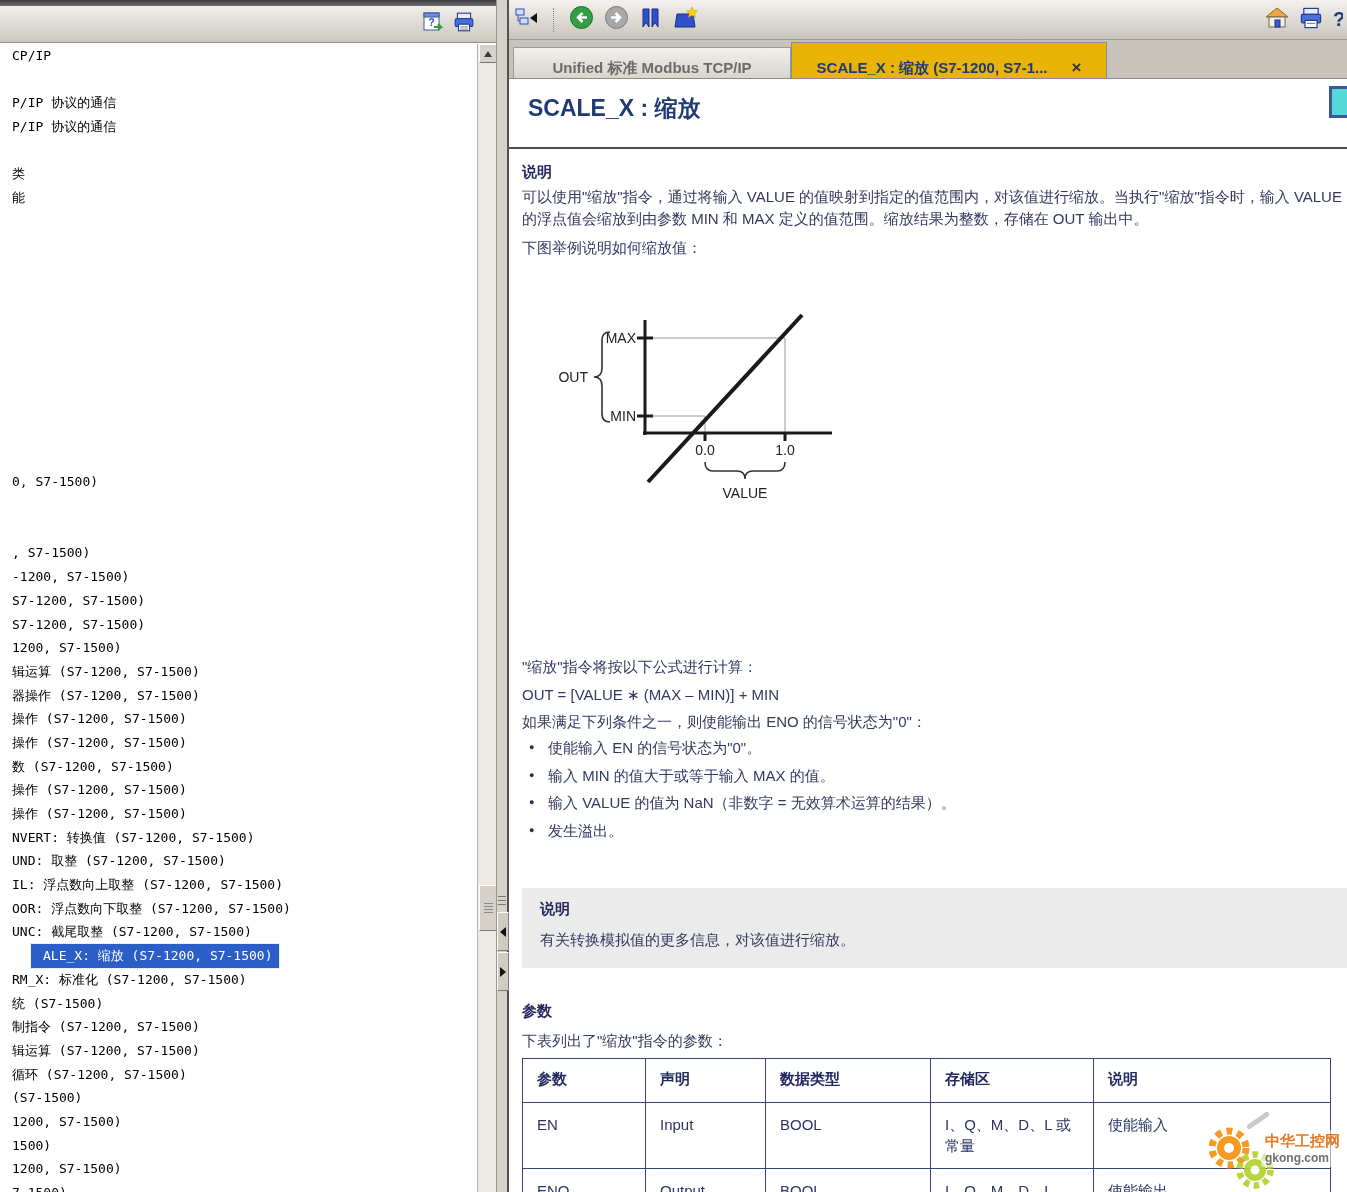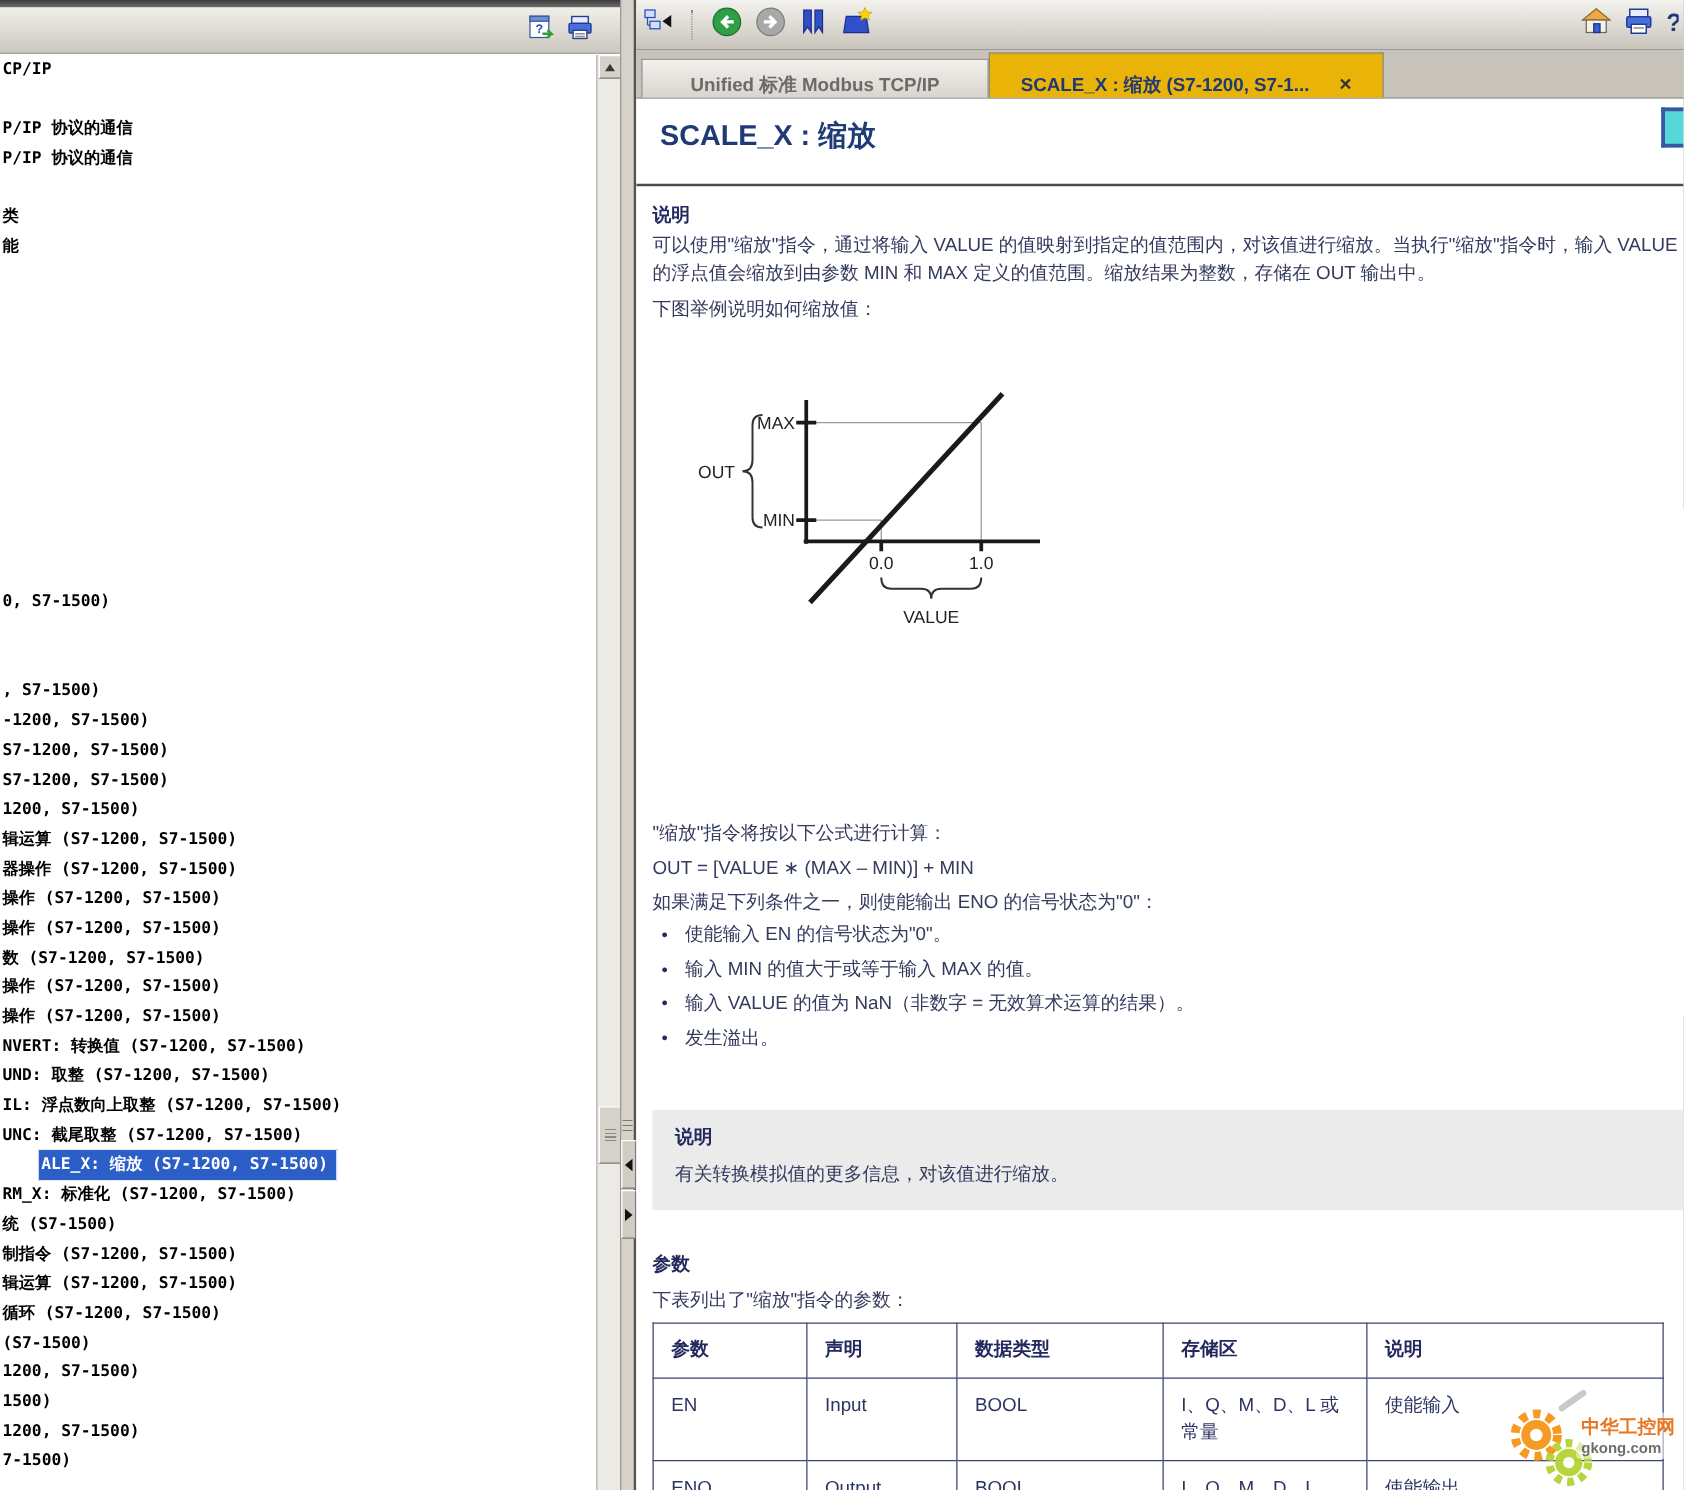--- a/index.html
+++ b/index.html
@@ -7,21 +7,21 @@
           font-family:"Liberation Sans","DejaVu Sans",sans-serif;color:#333a5e;}
   .abs{position:absolute;}
 
   
   .top-strip{left:0;top:0;width:497px;height:6px;background:linear-gradient(#3c3c3c,#6e6e6e);}
   .left-toolbar{left:0;top:6px;width:497px;height:37px;background:linear-gradient(#f1efe9,#ccc8c0);
                 border-bottom:1px solid #8f8f8f;display:flex;justify-content:flex-end;align-items:center;
                 gap:9px;box-sizing:border-box;padding-right:22px;}
   .tree-wrap{left:0;top:44px;width:477px;height:1148px;background:#fff;overflow:hidden;}
   .tree-line{height:23.7px;line-height:23.7px;white-space:pre;font-family:"DejaVu Sans Mono","Liberation Mono",monospace;
-             font-size:13px;color:#000;padding-left:2px;width:max-content;font-weight:bold;}
+             font-size:13px;color:#000;padding-left:12px;width:max-content;}
   .tree-line.selected{background:#2b5fc7;color:#fff;outline:1px dotted #cfe0ff;padding-right:6px;margin-left:31px;}
   .v-scrollbar{left:477px;top:44px;width:19px;height:1148px;background:#eceae5;border-left:1px solid #b5b2aa;box-sizing:border-box;}
   .sb-btn{position:absolute;left:1px;width:16px;height:17px;background:#d6d2ca;border:1px solid;
           border-color:#fff #7a7a7a #7a7a7a #fff;display:flex;align-items:center;justify-content:center;}
   .tri-up{width:0;height:0;border-left:4px solid transparent;border-right:4px solid transparent;border-bottom:6px solid #3a3a3a;}
   .sb-thumb{position:absolute;left:1px;top:841px;width:16px;height:44px;background:#d6d2ca;border:1px solid;
             border-color:#fff #7a7a7a #7a7a7a #fff;display:flex;align-items:center;justify-content:center;}
   .grip{width:9px;height:11px;background:repeating-linear-gradient(#8a8a8a 0 1px,transparent 1px 3px);}
 
   
@@ -144,20 +144,21 @@
       <div class="tree-line">辑运算 (S7-1200, S7-1500)</div>
       <div class="tree-line">器操作 (S7-1200, S7-1500)</div>
       <div class="tree-line">操作 (S7-1200, S7-1500)</div>
       <div class="tree-line">操作 (S7-1200, S7-1500)</div>
       <div class="tree-line">数 (S7-1200, S7-1500)</div>
       <div class="tree-line">操作 (S7-1200, S7-1500)</div>
       <div class="tree-line">操作 (S7-1200, S7-1500)</div>
       <div class="tree-line">NVERT: 转换值 (S7-1200, S7-1500)</div>
       <div class="tree-line">UND: 取整 (S7-1200, S7-1500)</div>
       <div class="tree-line">IL: 浮点数向上取整 (S7-1200, S7-1500)</div>
+      <div class="tree-line">OOR: 浮点数向下取整 (S7-1200, S7-1500)</div>
       <div class="tree-line">UNC: 截尾取整 (S7-1200, S7-1500)</div>
       <div class="tree-line selected">ALE_X: 缩放 (S7-1200, S7-1500)</div>
       <div class="tree-line">RM_X: 标准化 (S7-1200, S7-1500)</div>
       <div class="tree-line">统 (S7-1500)</div>
       <div class="tree-line">制指令 (S7-1200, S7-1500)</div>
       <div class="tree-line">辑运算 (S7-1200, S7-1500)</div>
       <div class="tree-line">循环 (S7-1200, S7-1500)</div>
       <div class="tree-line">(S7-1500)</div>
       <div class="tree-line">1200, S7-1500)</div>
       <div class="tree-line">1500)</div>

